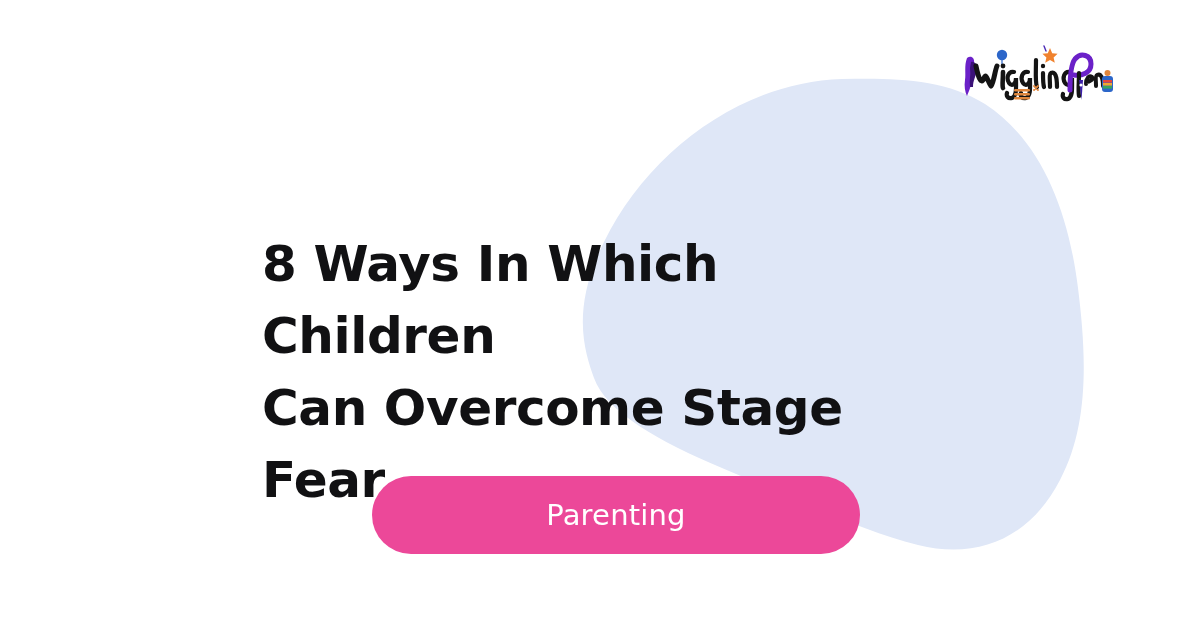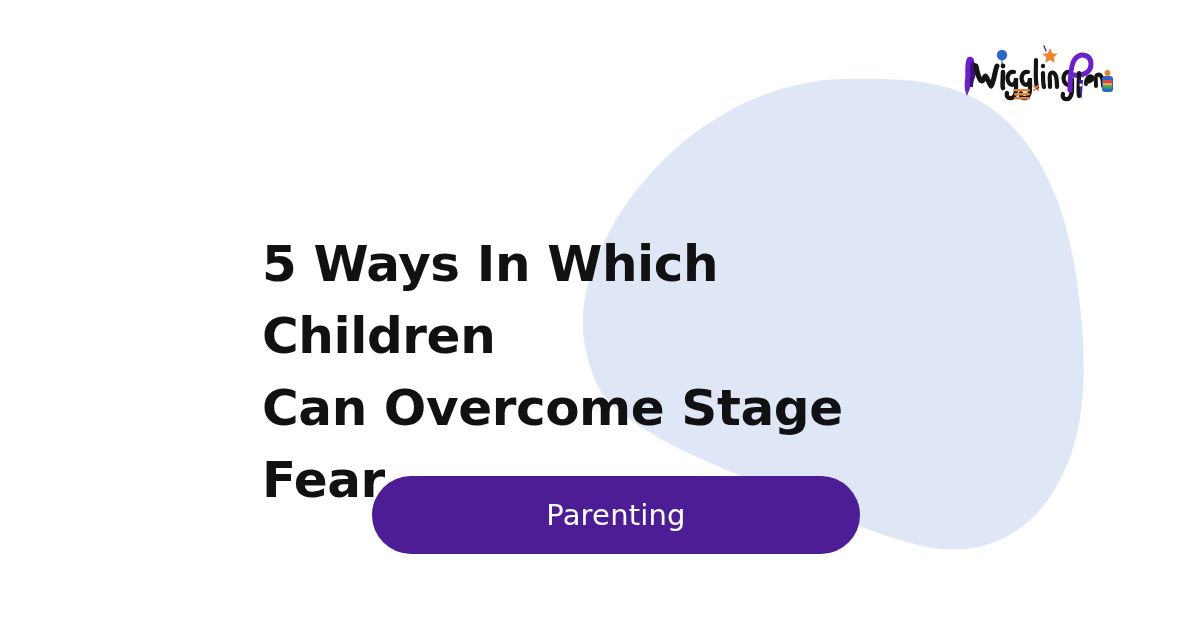--- a/index.html
+++ b/index.html
@@ -153,20 +153,20 @@
       <g>
         <rect x="144" y="34" width="11" height="16" rx="3" fill="#2C66C9"></rect>
         <rect x="145" y="38" width="9" height="2.6" fill="#E8453C"></rect>
         <rect x="145" y="41" width="9" height="2.6" fill="#F0A82E"></rect>
         <rect x="145" y="44" width="9" height="2.6" fill="#3BA55D"></rect>
         <circle cx="149.5" cy="31" r="3" fill="#E0863C"></circle>
       </g>
     </svg>
   </div>
 
-  <h1 class="headline" style="color: rgb(17, 17, 19);">5 Ways In Which Children
+  <h1 class="headline" style="color: rgb(17, 17, 19);">8 Ways In Which Children
 Can Overcome Stage Fear</h1>
 
-  <button class="pill" style="background: #4c1d95;">
+  <button class="pill" style="background: #ec4899;">
     <span class="pill-label" style="color: rgb(255, 255, 255);">Parenting</span>
   </button>
 
 </div>
 
 </body></html>

